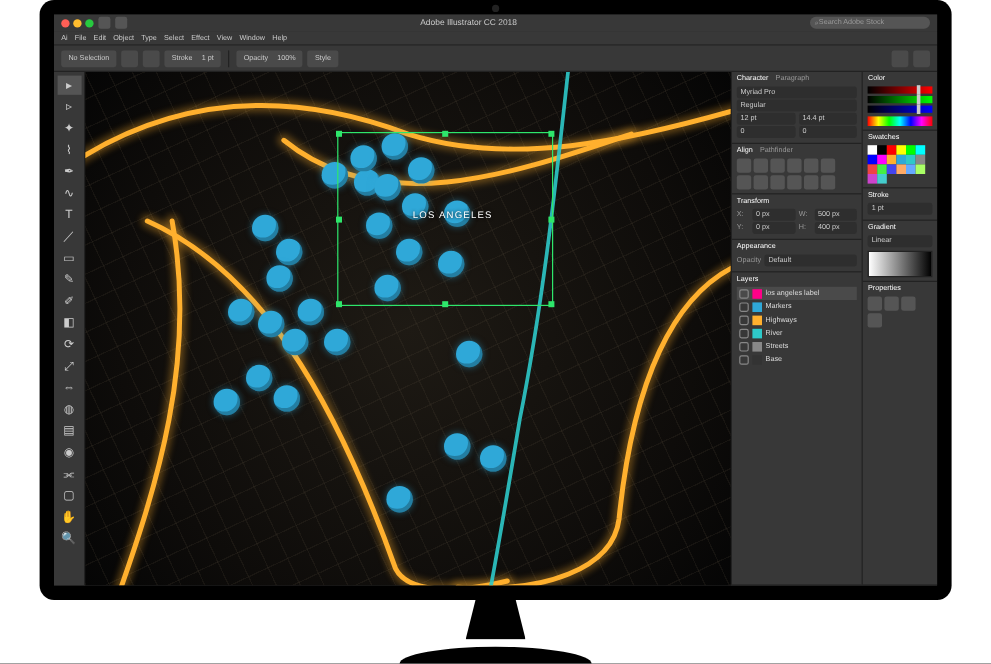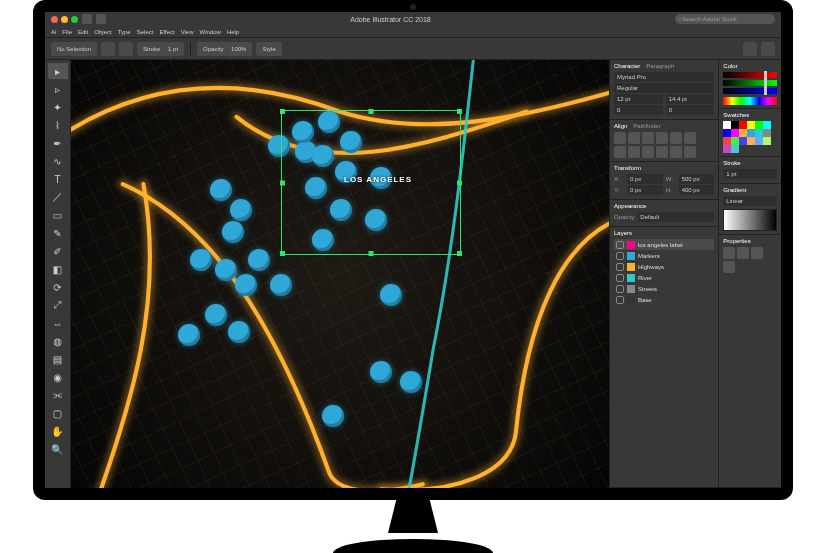--- a/index.html
+++ b/index.html
@@ -157,21 +157,21 @@
   .selbox {
     position: absolute;
     border: 1px solid #2ee66b;
   }
   .selbox .h {
     position: absolute; width: 5px; height: 5px;
     background: #2ee66b;
   }
   .maplabel {
     position: absolute; color: #fff; font-size: 8px;
-    letter-spacing: 1px; font-weight: 700;
+    letter-spacing: 1px; font-weight: 400;
     text-shadow: 0 0 3px #000;
   }
 
   
   .panels {
     width: 172px; background: #383838;
     display: flex;
     border-left: 1px solid #222;
     font-size: 6px;
   }

